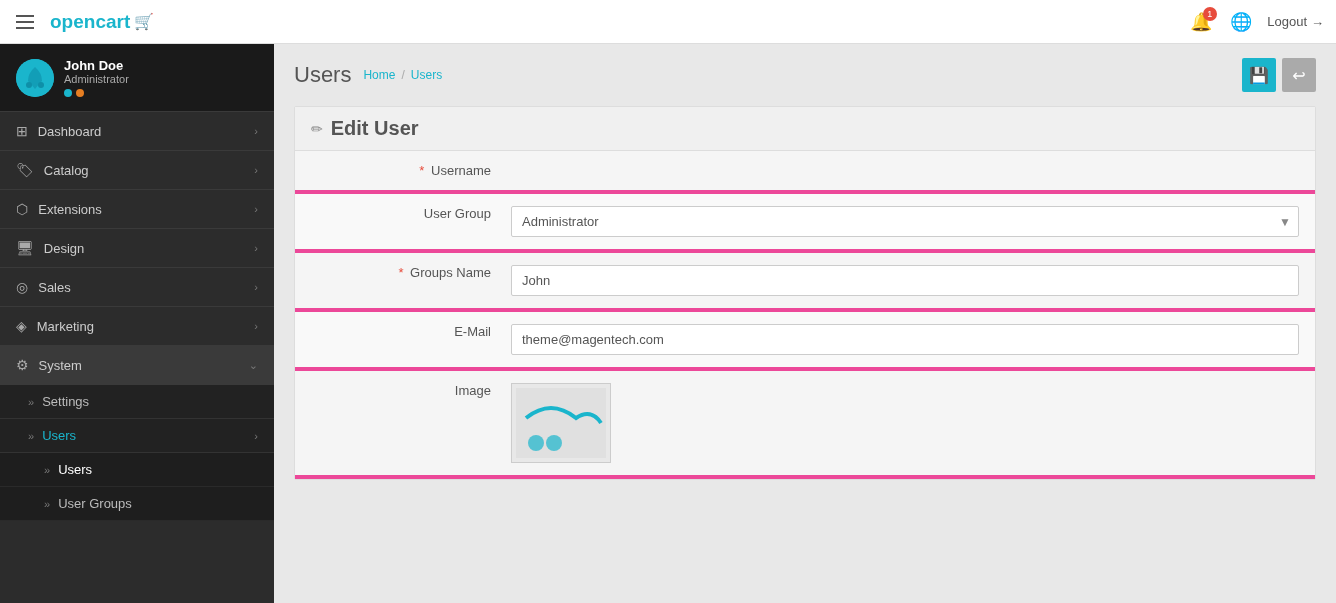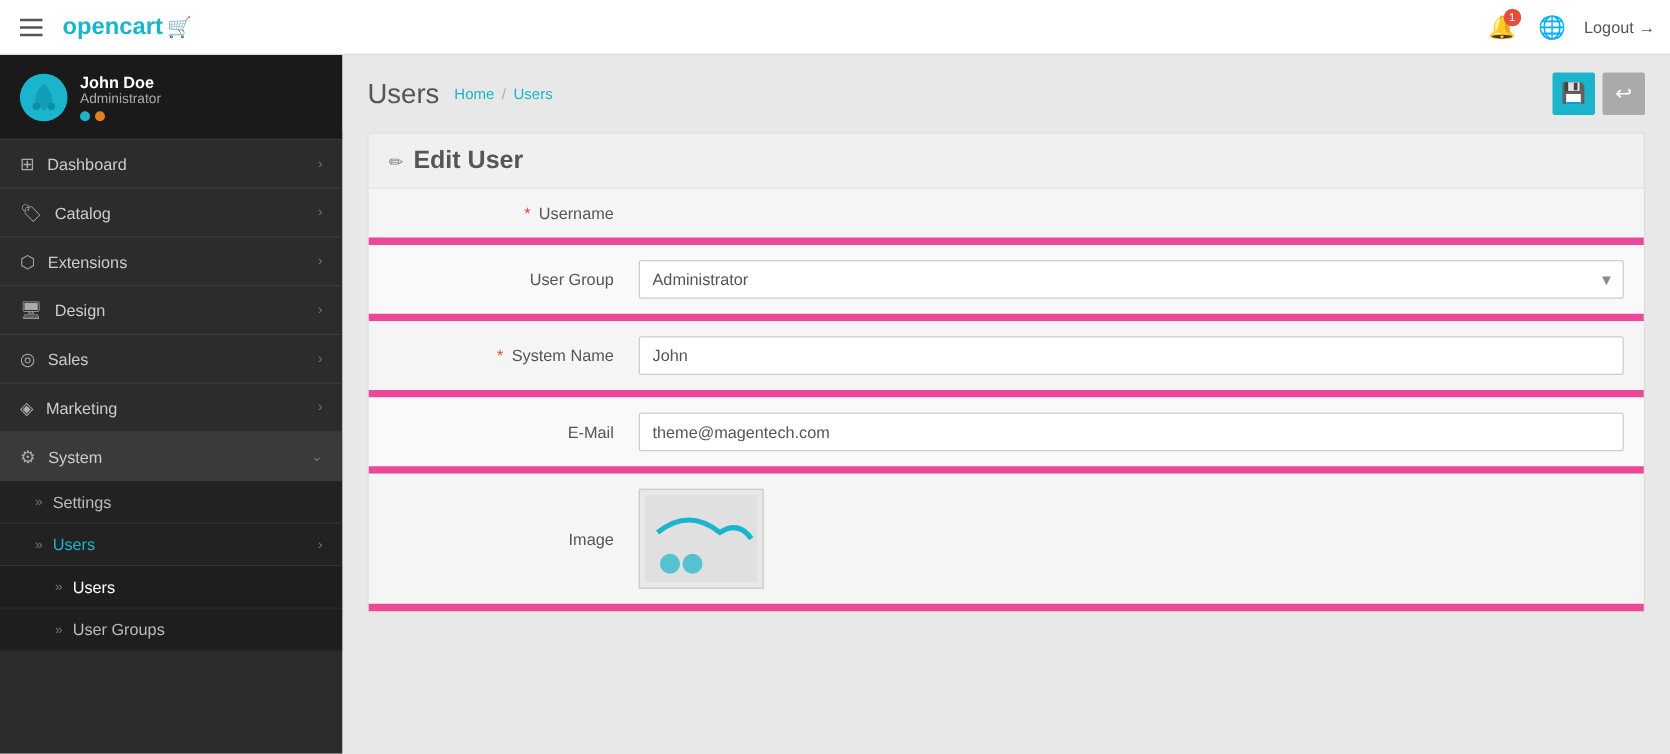--- a/index.html
+++ b/index.html
@@ -149,22 +149,21 @@
       padding: 10px 16px;
       display: flex;
       align-items: center;
       gap: 8px;
     }
     .form-header-title { color: #555; font-size: 20px; font-weight: 600; }
     .edit-icon { color: #888; font-size: 14px; }
 
     .form-row {
       display: flex;
-      align-items: center;
-      border-bottom: 6px solid #ec4899;
+      border-bottom: 4px solid #ec4899;
       padding: 12px 16px;
       background: #f9f9f9;
     }
     .form-row:nth-child(even) { background: #f5f5f5; }
     .form-label {
       width: 200px;
       text-align: right;
       padding-right: 20px;
       color: #555;
       font-size: 13px;
@@ -380,21 +379,21 @@
           <select class="form-select">
             <option>Administrator</option>
           </select>
           <span class="select-arrow">▼</span>
         </div>
       </div>
 
       <div class="form-row">
         <div class="form-label">
           <span class="required-star">*</span>
-          <span>System Name</span>
+          <span>Groups Name</span>
         </div>
         <input class="form-control" type="text" value="John" style="">
       </div>
 
 
       <div class="form-row">
         <div class="form-label">
           <span>E-Mail</span>
         </div>
         <input class="form-control" type="email" value="theme@magentech.com" style="">

